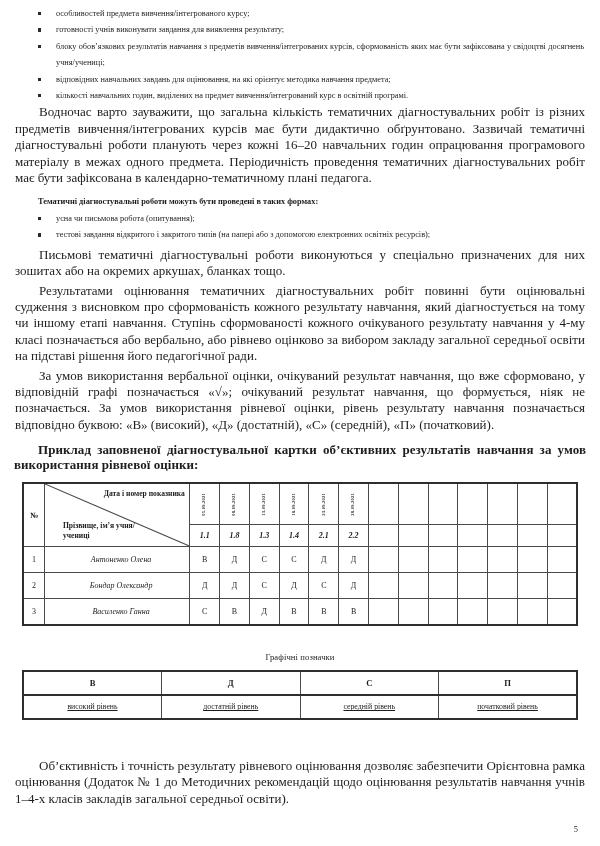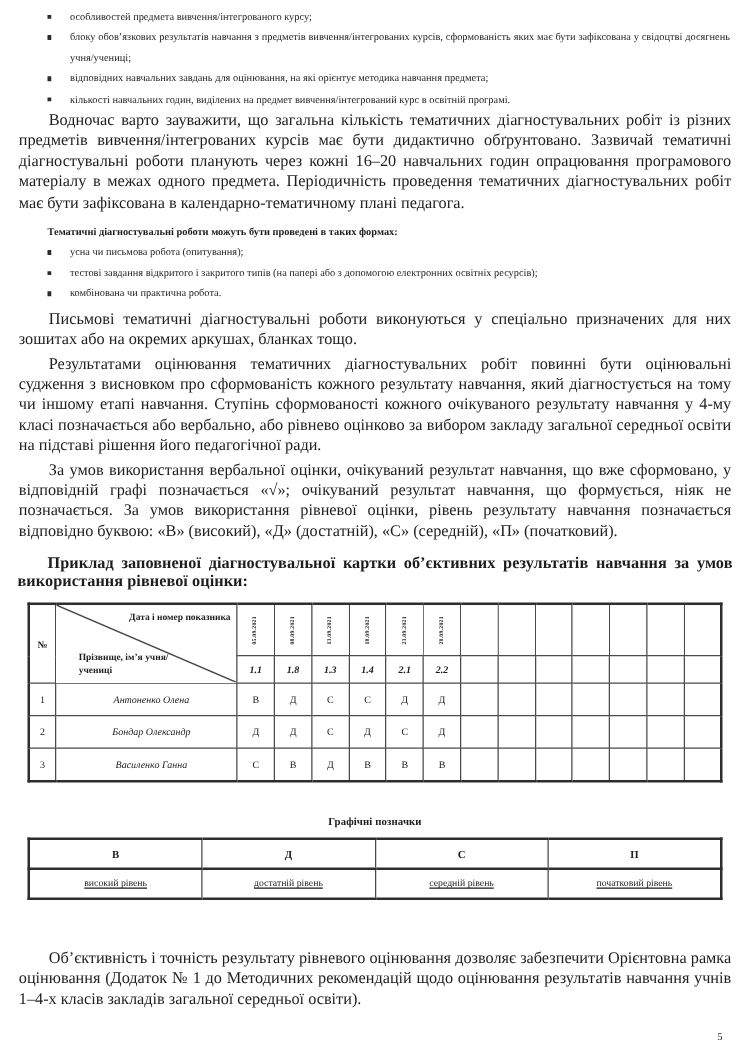--- a/index.html
+++ b/index.html
@@ -119,21 +119,21 @@
     position: absolute;
     left: 0; top: 0;
     width: 100%;
     height: 100%;
   }
   .diag-top {
     position: absolute;
     right: 4px;
     top: 5px;
     width: 82px;
-    text-align: left;
+    text-align: center;
     font-weight: bold;
     font-size: 7.6px;
     line-height: 9.6px;
   }
   .diag-bot {
     position: absolute;
     left: 18px;
     bottom: 6px;
     width: 92px;
     text-align: left;
@@ -173,21 +173,21 @@
     padding-left: 8px !important;
     font-style: italic;
     font-size: 8.2px;
   }
   td.mark { font-size: 8.4px; }
 
   
   h3.legend-title {
     text-align: center;
     font-size: 8.6px;
-    font-weight: bold;
+    font-weight: normal;
     margin: 0;
     padding: 0;
     letter-spacing: 0.1px;
   }
   table.legend {
     border-collapse: collapse;
     width: 556px;
     margin: 0 auto;
     table-layout: fixed;
   }
@@ -214,35 +214,35 @@
     font-size: 8.4px;
   }
 </style>
 </head>
 <body>
 
 <div class="page">
 
   <ul class="bullets">
     <li><span class="sq"></span><span>особливостей предмета вивчення/інтегрованого курсу;</span></li>
+    <li><span class="sq"></span><span>готовності учнів виконувати завдання для виявлення результату;</span></li>
     <li><span class="sq"></span><span>блоку обов’язкових результатів навчання з предметів вивчення/інтегрованих курсів, сформованість яких має бути зафіксована у свідоцтві досягнень учня/учениці;</span></li>
     <li><span class="sq"></span><span>відповідних навчальних завдань для оцінювання, на які орієнтує методика навчання предмета;</span></li>
     <li><span class="sq"></span><span>кількості навчальних годин, виділених на предмет вивчення/інтегрований курс в освітній програмі.</span></li>
   </ul>
 
   <p class="para">Водночас варто зауважити, що загальна кількість тематичних діагностувальних робіт із різних предметів вивчення/інтегрованих курсів має бути дидактично обґрунтовано. Зазвичай тематичні діагностувальні роботи планують через кожні 16–20 навчальних годин опрацювання програмового матеріалу в межах одного предмета. Періодичність проведення тематичних діагностувальних робіт має бути зафіксована в календарно-тематичному плані педагога.</p>
 
   <div class="gap8"></div>
 
   <p class="lead">Тематичні діагностувальні роботи можуть бути проведені в таких формах:</p>
 
   <ul class="bullets">
     <li><span class="sq"></span><span>усна чи письмова робота (опитування);</span></li>
     <li><span class="sq"></span><span>тестові завдання відкритого і закритого типів (на папері або з допомогою електронних освітніх ресурсів);</span></li>
-    <li><span class="sq"></span><span>комбінована чи практична робота.</span></li>
   </ul>
 
   <div class="gap3"></div>
 
   <p class="para">Письмові тематичні діагностувальні роботи виконуються у спеціально призначених для них зошитах або на окремих аркушах, бланках тощо.</p>
   <div class="gap3"></div>
   <p class="para">Результатами оцінювання тематичних діагностувальних робіт повинні бути оцінювальні судження з висновком про сформованість кожного результату навчання, який діагностується на тому чи іншому етапі навчання. Ступінь сформованості кожного очікуваного результату навчання у 4-му класі позначається або вербально, або рівнево оцінково за вибором закладу загальної середньої освіти на підставі рішення його педагогічної ради.</p>
   <div class="gap3"></div>
   <p class="para">За умов використання вербальної оцінки, очікуваний результат навчання, що вже сформовано, у відповідній графі позначається «√»; очікуваний результат навчання, що формується, ніяк не позначається. За умов використання рівневої оцінки, рівень результату навчання позначається відповідно буквою: «В» (високий), «Д» (достатній), «С» (середній), «П» (початковий).</p>
 

